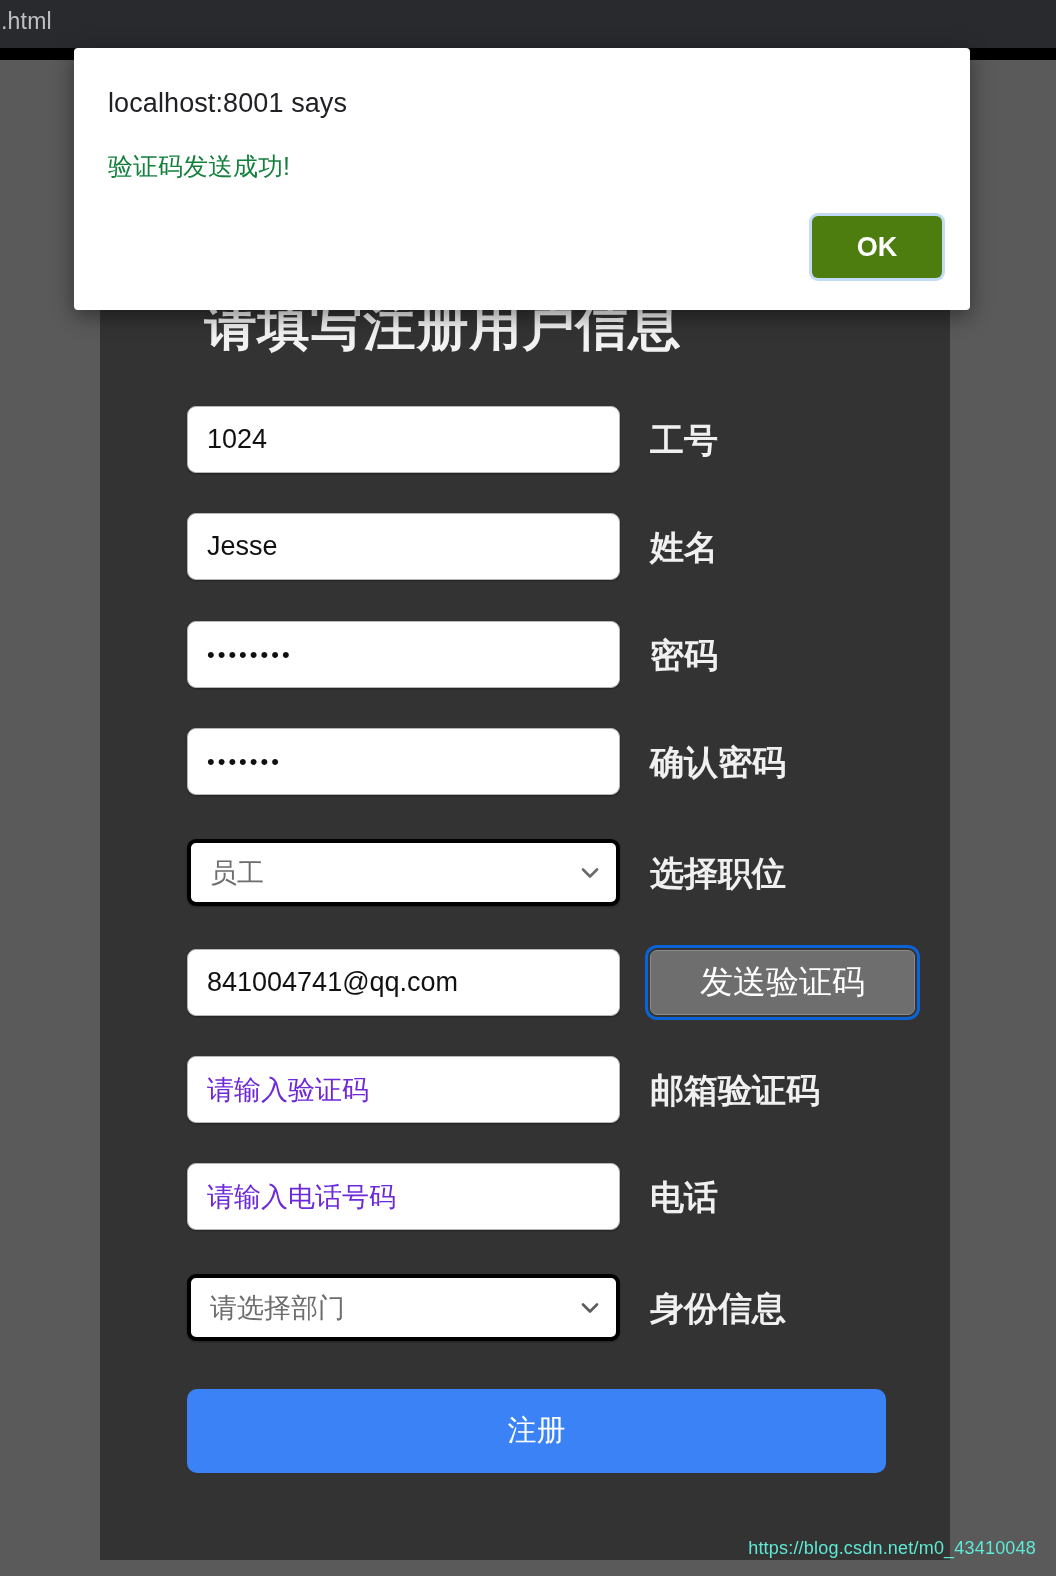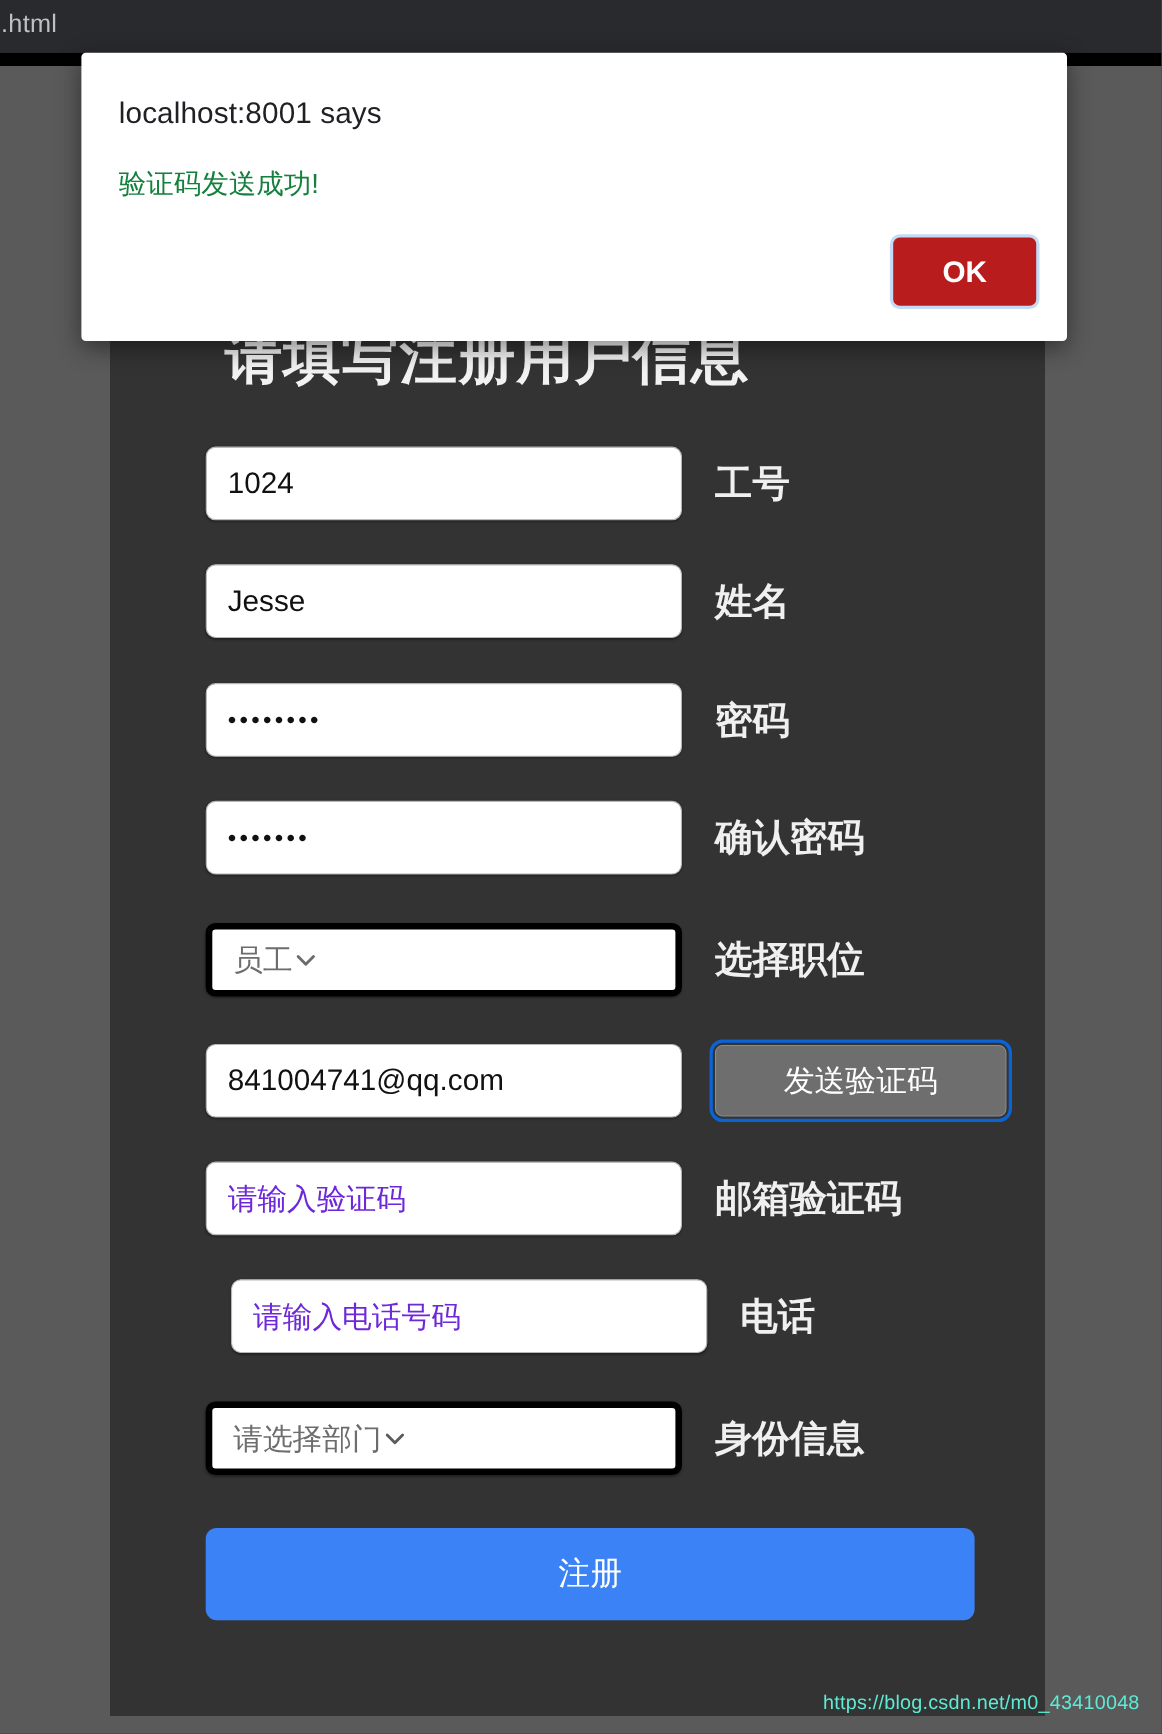--- a/index.html
+++ b/index.html
@@ -102,21 +102,22 @@
     align-items: center;
     box-shadow: 0 1px 2px rgba(0,0,0,0.35);
     outline: none;
   }
   .field.placeholder-text { color: #6d28d9; }
   .field.dots {
     letter-spacing: 3px;
     font-size: 22px;
   }
   .field.select-field {
-    border: 6px solid #000000;
+    border: 4px solid #000000;
+    justify-content: space-between;
     padding-right: 14px;
   }
   .field.select-field .sel-val { color: #6d6d6d; }
   .chev {
     width: 24px;
     height: 24px;
     flex: 0 0 auto;
     display: block;
   }
 
@@ -127,21 +128,21 @@
     white-space: nowrap;
     line-height: 1;
   }
 
   .send-code-btn {
     box-sizing: border-box;
     width: 265px;
     height: 65px;
     background: #6e6e6e;
     color: #ffffff;
-    font-size: 28px;
+    font-size: 33px;
     font-family: "Liberation Sans", "DejaVu Sans", sans-serif;
     border: 1px solid #8a8a8a;
     border-radius: 7px;
     outline: 3px solid #0b63d6;
     outline-offset: 2px;
     display: flex;
     align-items: center;
     justify-content: center;
     cursor: pointer;
   }
@@ -201,21 +202,21 @@
     top: 102px;
     font-size: 25px;
     color: #15803d;
   }
   .alert-ok {
     position: absolute;
     right: 28px;
     top: 168px;
     width: 130px;
     height: 62px;
-    background: #b91c1c;
+    background: #4d7c0f;
     color: #ffffff;
     font-size: 27px;
     font-weight: bold;
     font-family: "Liberation Sans", "DejaVu Sans", sans-serif;
     border: none;
     border-radius: 6px;
     cursor: pointer;
     box-shadow: 0 0 0 3px rgba(148,190,240,0.55);
   }
 </style>
@@ -266,21 +267,21 @@
 <div class="row" style="top:949px;">
   <div class="field">841004741@qq.com</div>
   <button class="send-code-btn">发送验证码</button>
 </div>
 
 <div class="row" style="top:1056px;">
   <div class="field placeholder-text">请输入验证码</div>
   <div class="label">邮箱验证码</div>
 </div>
 
-<div class="row" style="top:1163px;margin-left:23px;">
+<div class="row" style="top:1163px;">
   <div class="field placeholder-text">请输入电话号码</div>
   <div class="label">电话</div>
 </div>
 
 <div class="row" style="top:1274px;">
   <div class="field select-field">
     <span class="sel-val">请选择部门</span>
     <svg class="chev" viewBox="0 0 24 24">
       <path d="M5 8.5 L12 15.5 L19 8.5" fill="none" stroke="#5c5c5c" stroke-width="2.6" stroke-linecap="round" stroke-linejoin="round"></path>
     </svg>

